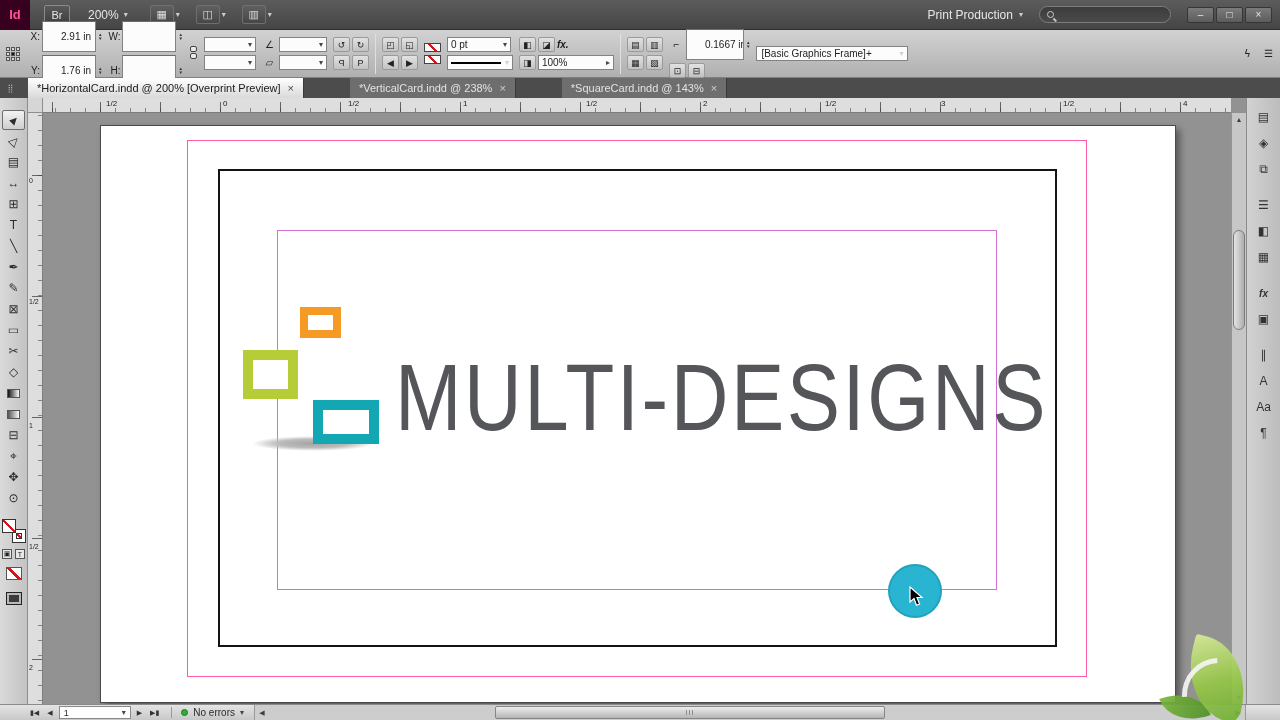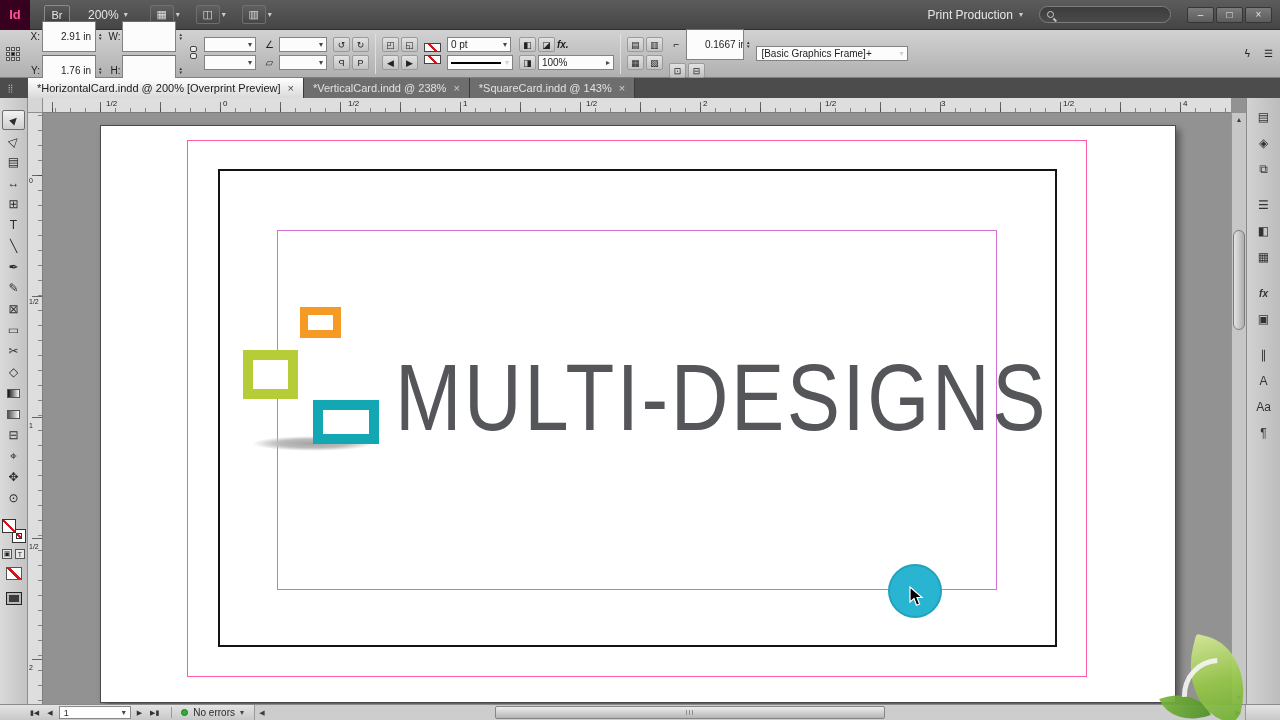--- a/index.html
+++ b/index.html
@@ -365,21 +365,21 @@
       <span>[Basic Graphics Frame]+</span>
         <span class="caret">▾</span>
     </div>
     <div class="spacer"></div>
     <span class="flat-icon">ϟ</span>
     <span class="flat-icon">☰</span>
   </div>
 
   <div class="tabbar">
     <span class="tab-grip">⣿</span>
-    <div id="tabs" style="display:flex;align-items:flex-end;height:20px;">
+    <div id="tabs" style="display:flex;align-items:flex-end;height:20px;gap:46px;">
         <div class="tab active">
           <span class="tab-label">*HorizontalCard.indd @ 200% [Overprint Preview]</span>
           <span class="tab-close">×</span>
         </div>
         <div class="tab">
           <span class="tab-label">*VerticalCard.indd @ 238%</span>
           <span class="tab-close">×</span>
         </div>
         <div class="tab">
           <span class="tab-label">*SquareCard.indd @ 143%</span>

